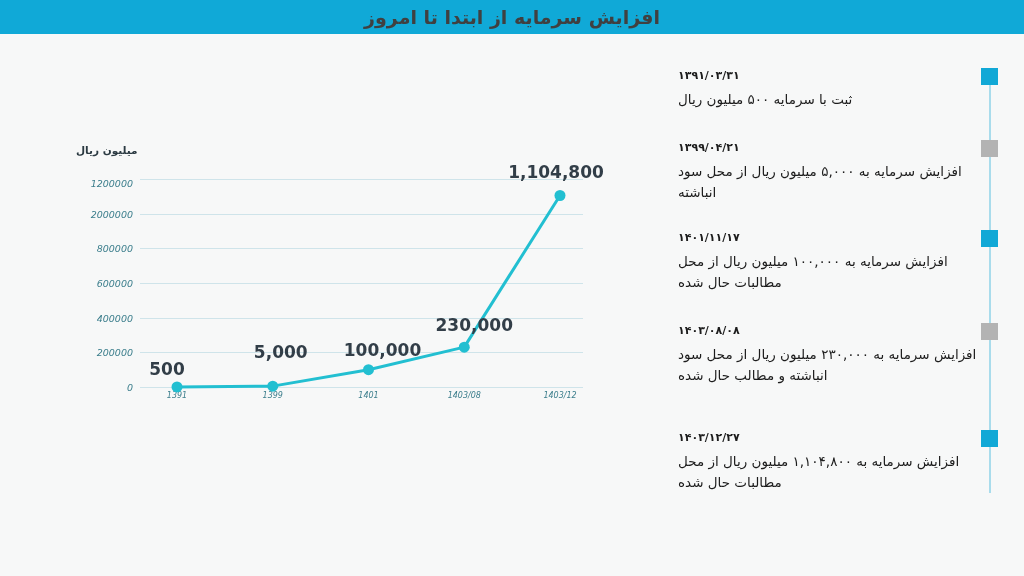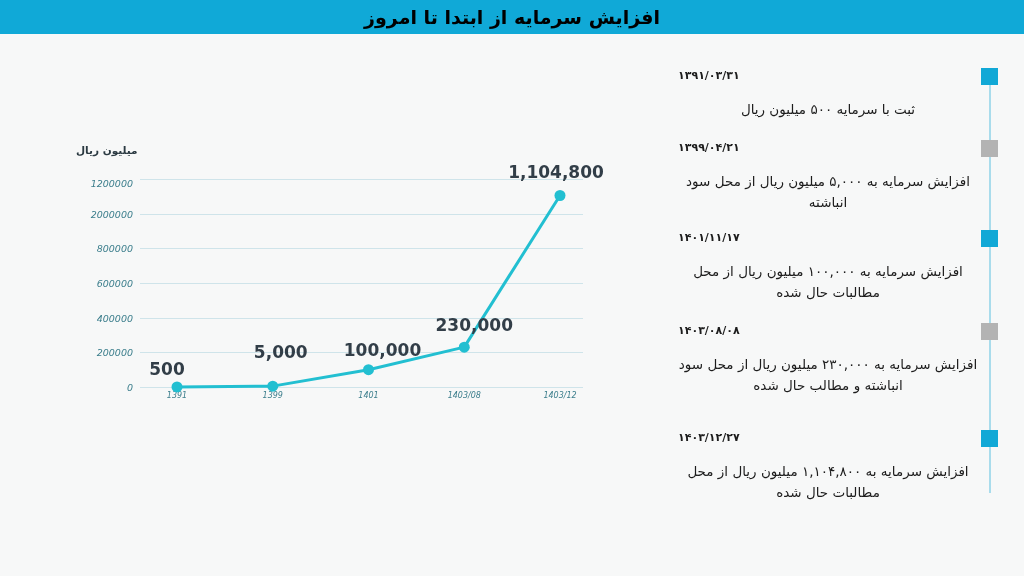--- a/index.html
+++ b/index.html
@@ -20,21 +20,21 @@
     position: absolute;
     left: 0; top: 0;
     width: 1024px;
     height: 34px;
     background: #10a9d7;
     display: flex;
     align-items: center;
     justify-content: center;
   }
   #header-title {
-    color: #000000;
+    color: #404040;
     font-size: 19px;
     font-weight: bold;
     direction: rtl;
     letter-spacing: 0px;
     line-height: 34px;
     font-family: "DejaVu Sans", sans-serif;
   }
 
   
   #chart-panel {
@@ -131,22 +131,22 @@
     font-weight: bold;
     color: #1c1c1c;
     letter-spacing: 0.5px;
     line-height: 17px;
     text-align: left;
   }
   .tl-desc {
     font-size: 13.5px;
     color: #1c1c1c;
     line-height: 21px;
-    text-align: center;
-    margin-top: 15px;
+    text-align: left;
+    margin-top: 5px;
   }
   .tl-marker {
     position: absolute;
     right: 26px;
     width: 17px;
     height: 17px;
   }
 </style>
 </head>
 <body>

